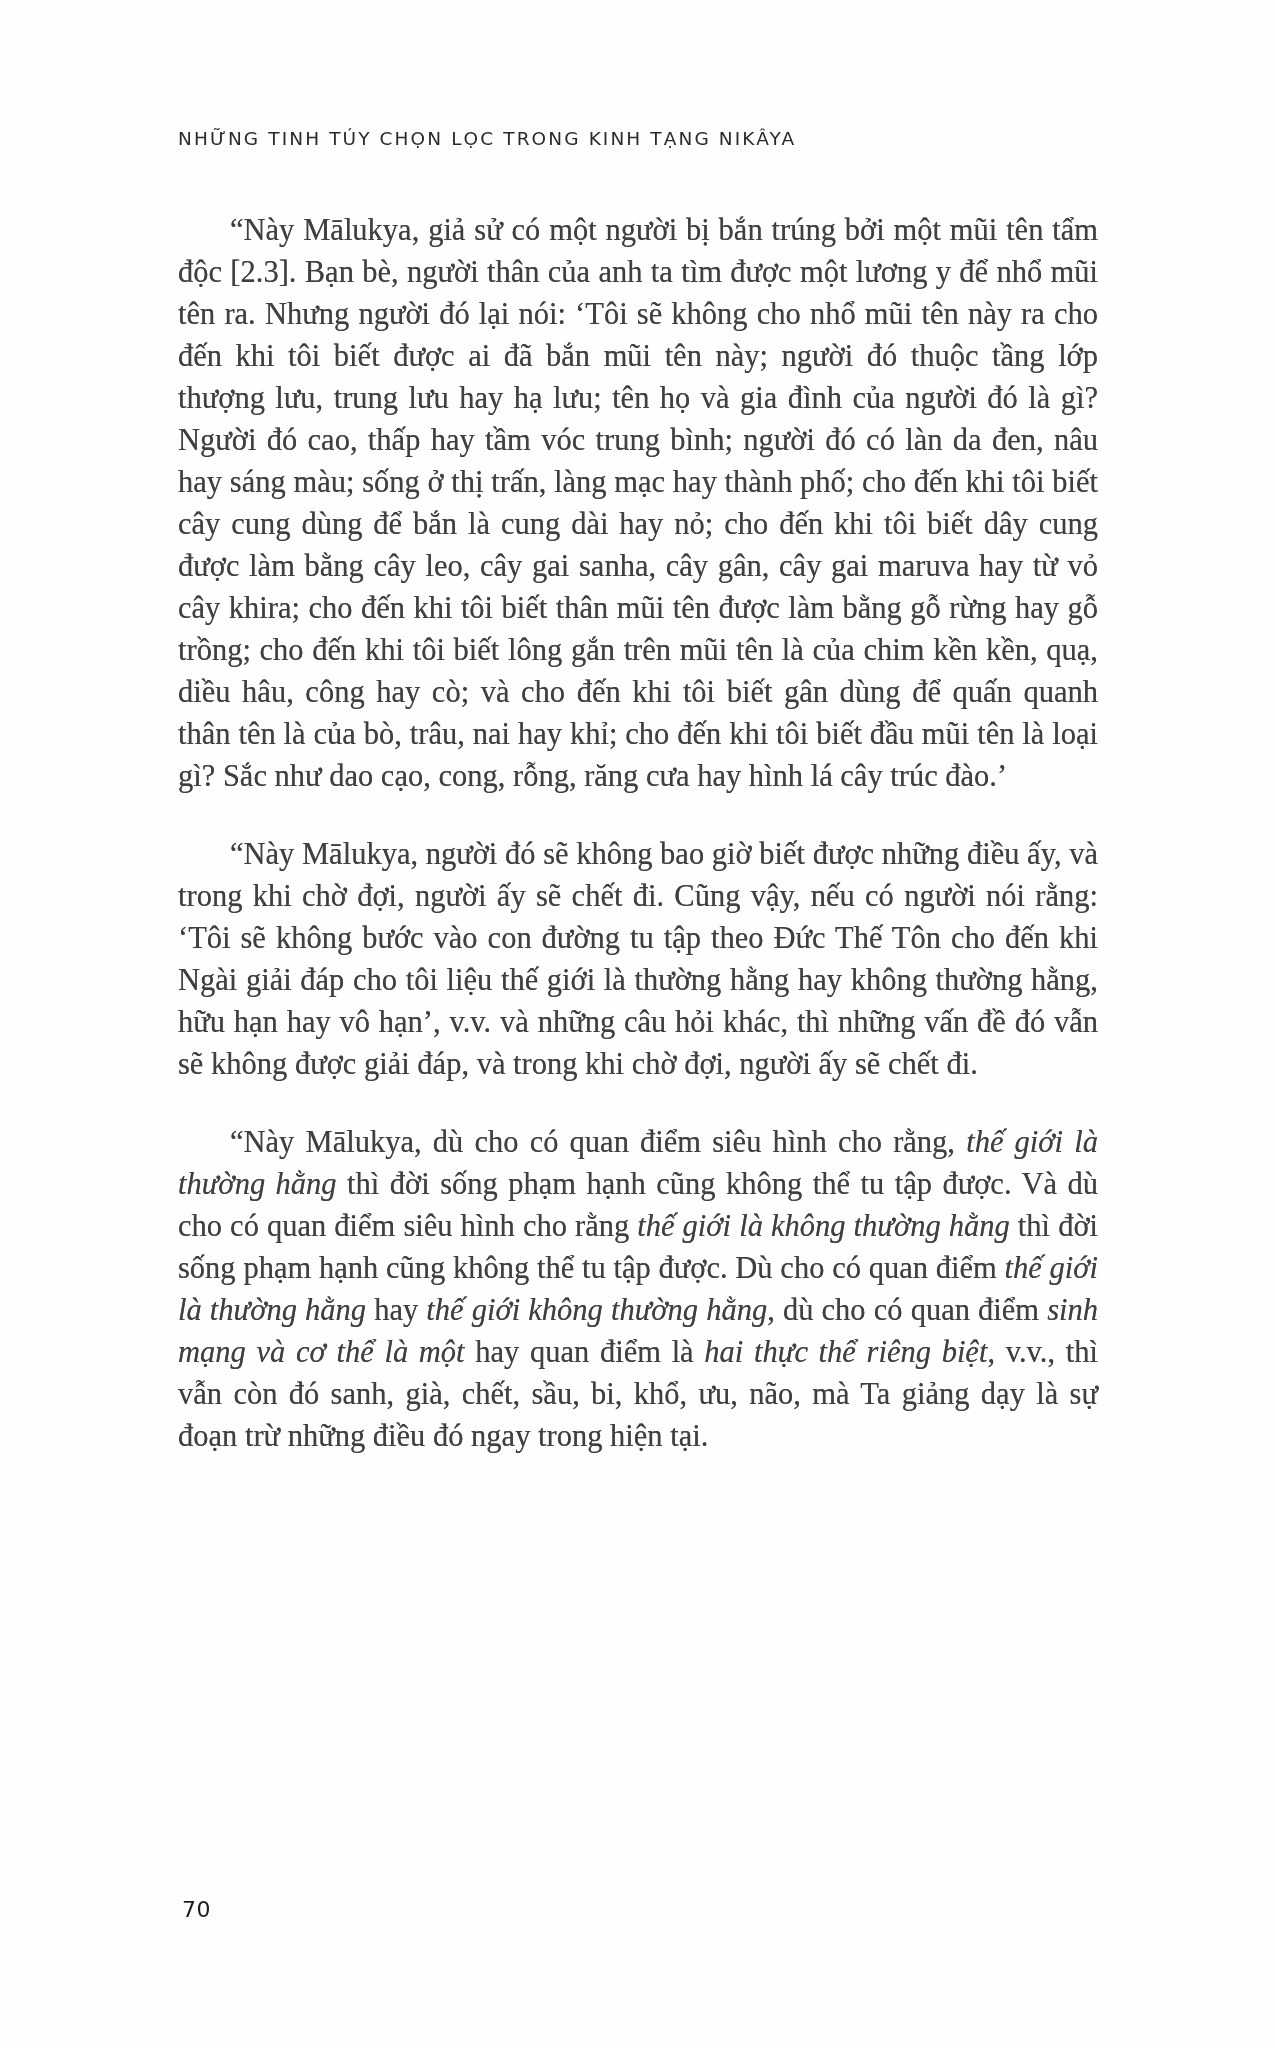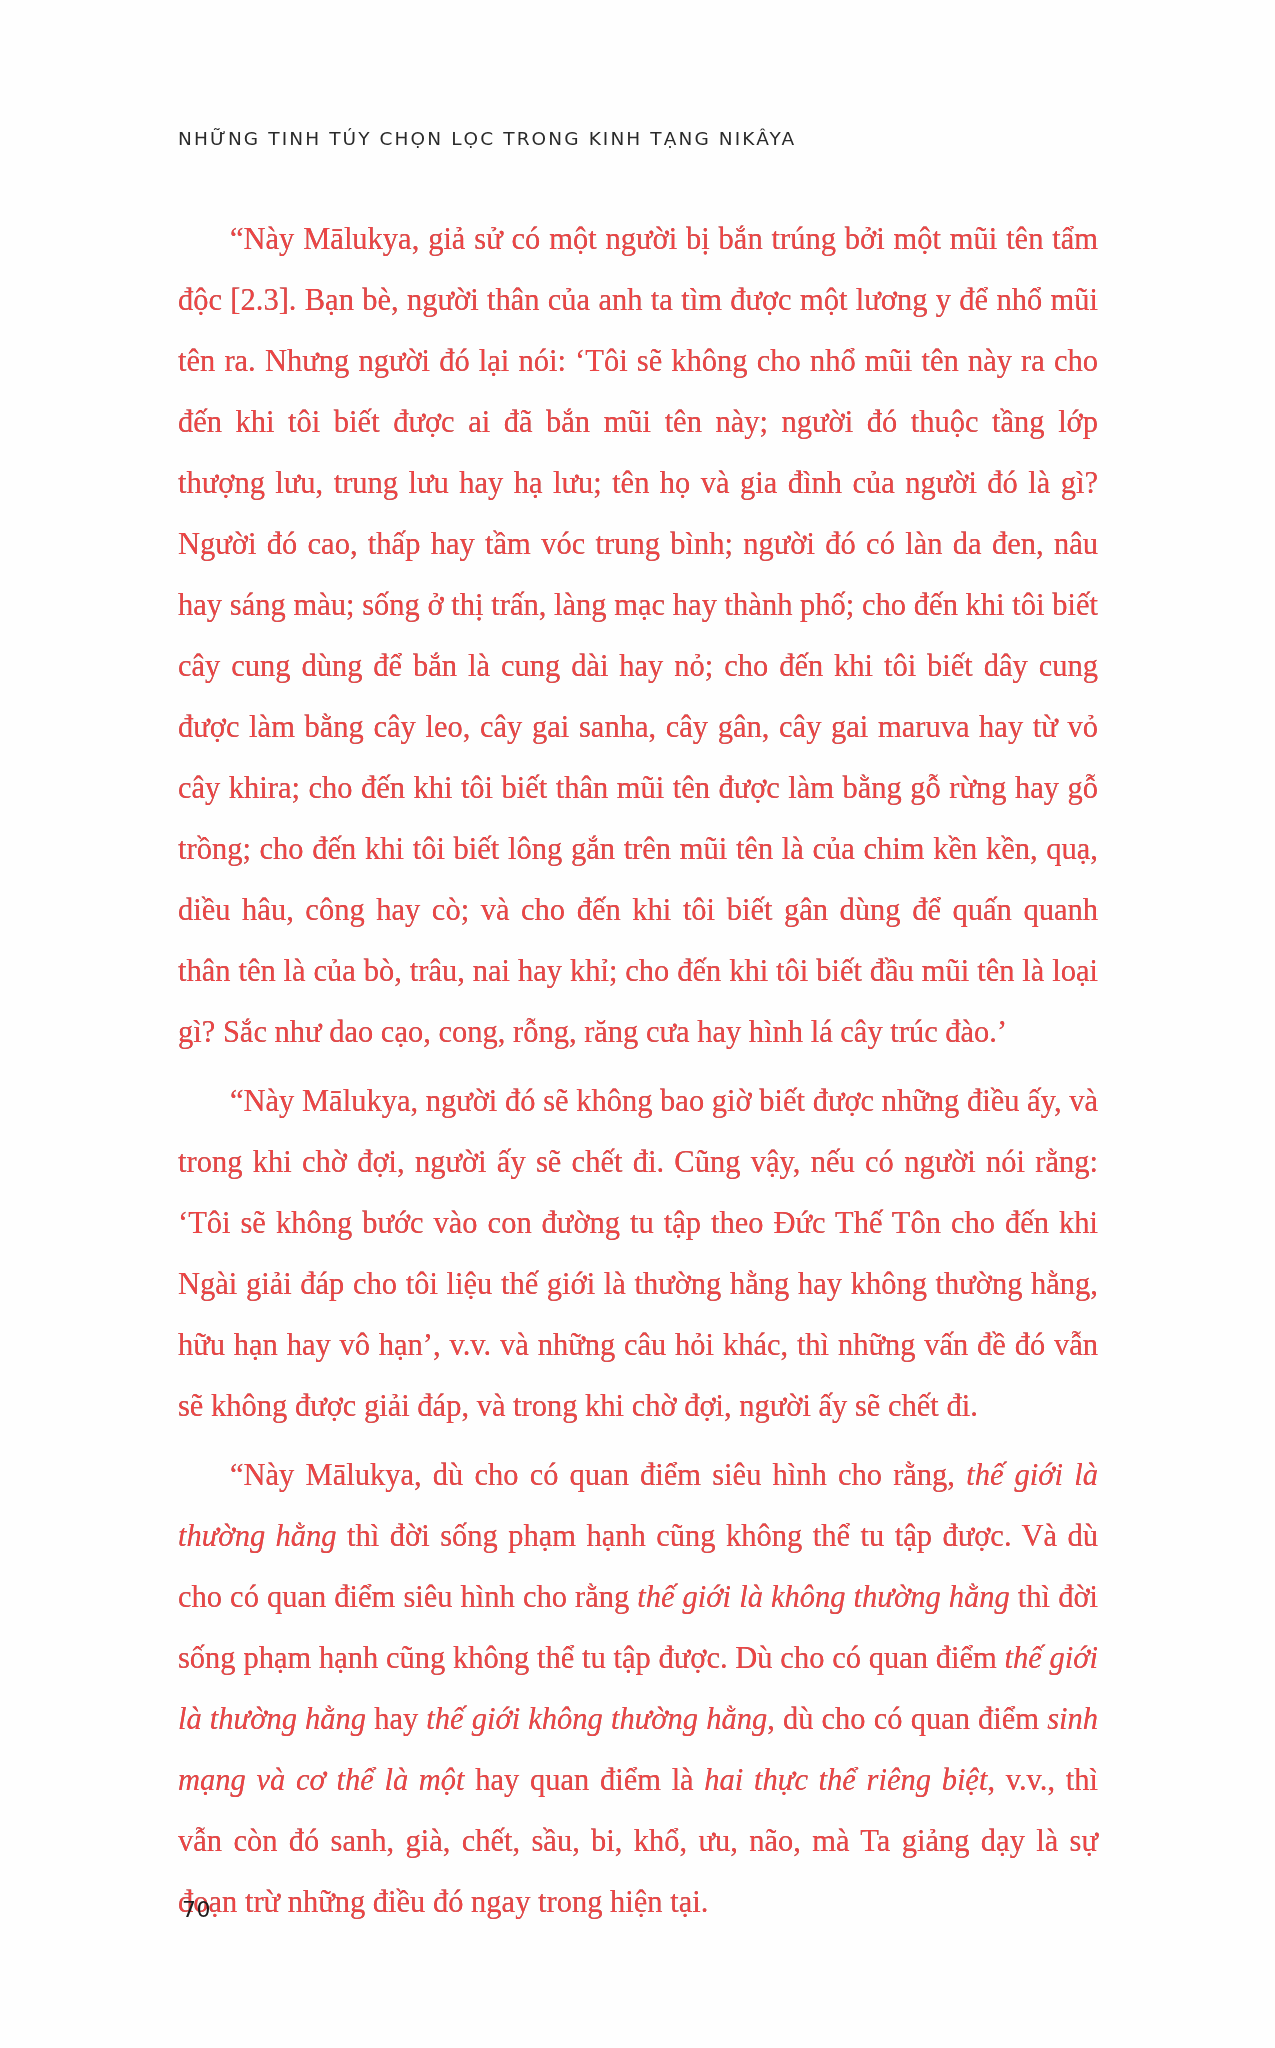--- a/index.html
+++ b/index.html
@@ -29,31 +29,31 @@
       color: #2a2a2a;
       white-space: nowrap;
     }
     .body-text {
       position: absolute;
       left: 178px;
       top: 205px;
       width: 920px;
       font-family: "Liberation Serif", "DejaVu Serif", serif;
       font-size: 30.5px;
-      line-height: 61px;
-      color: #ef4444;
+      line-height: 42px;
+      color: #404040;
       text-align: justify;
       text-shadow: 0 0 0.6px rgba(0,0,0,0.55);
     }
     .para {
       margin: 0;
       text-indent: 52px;
     }
     .para + .para {
-      margin-top: 8px;
+      margin-top: 36px;
     }
     .para em {
       font-style: italic;
     }
     .page-number {
       position: absolute;
       left: 182px;
       top: 1893px;
       font-family: "DejaVu Sans", sans-serif;
       font-size: 22px;

